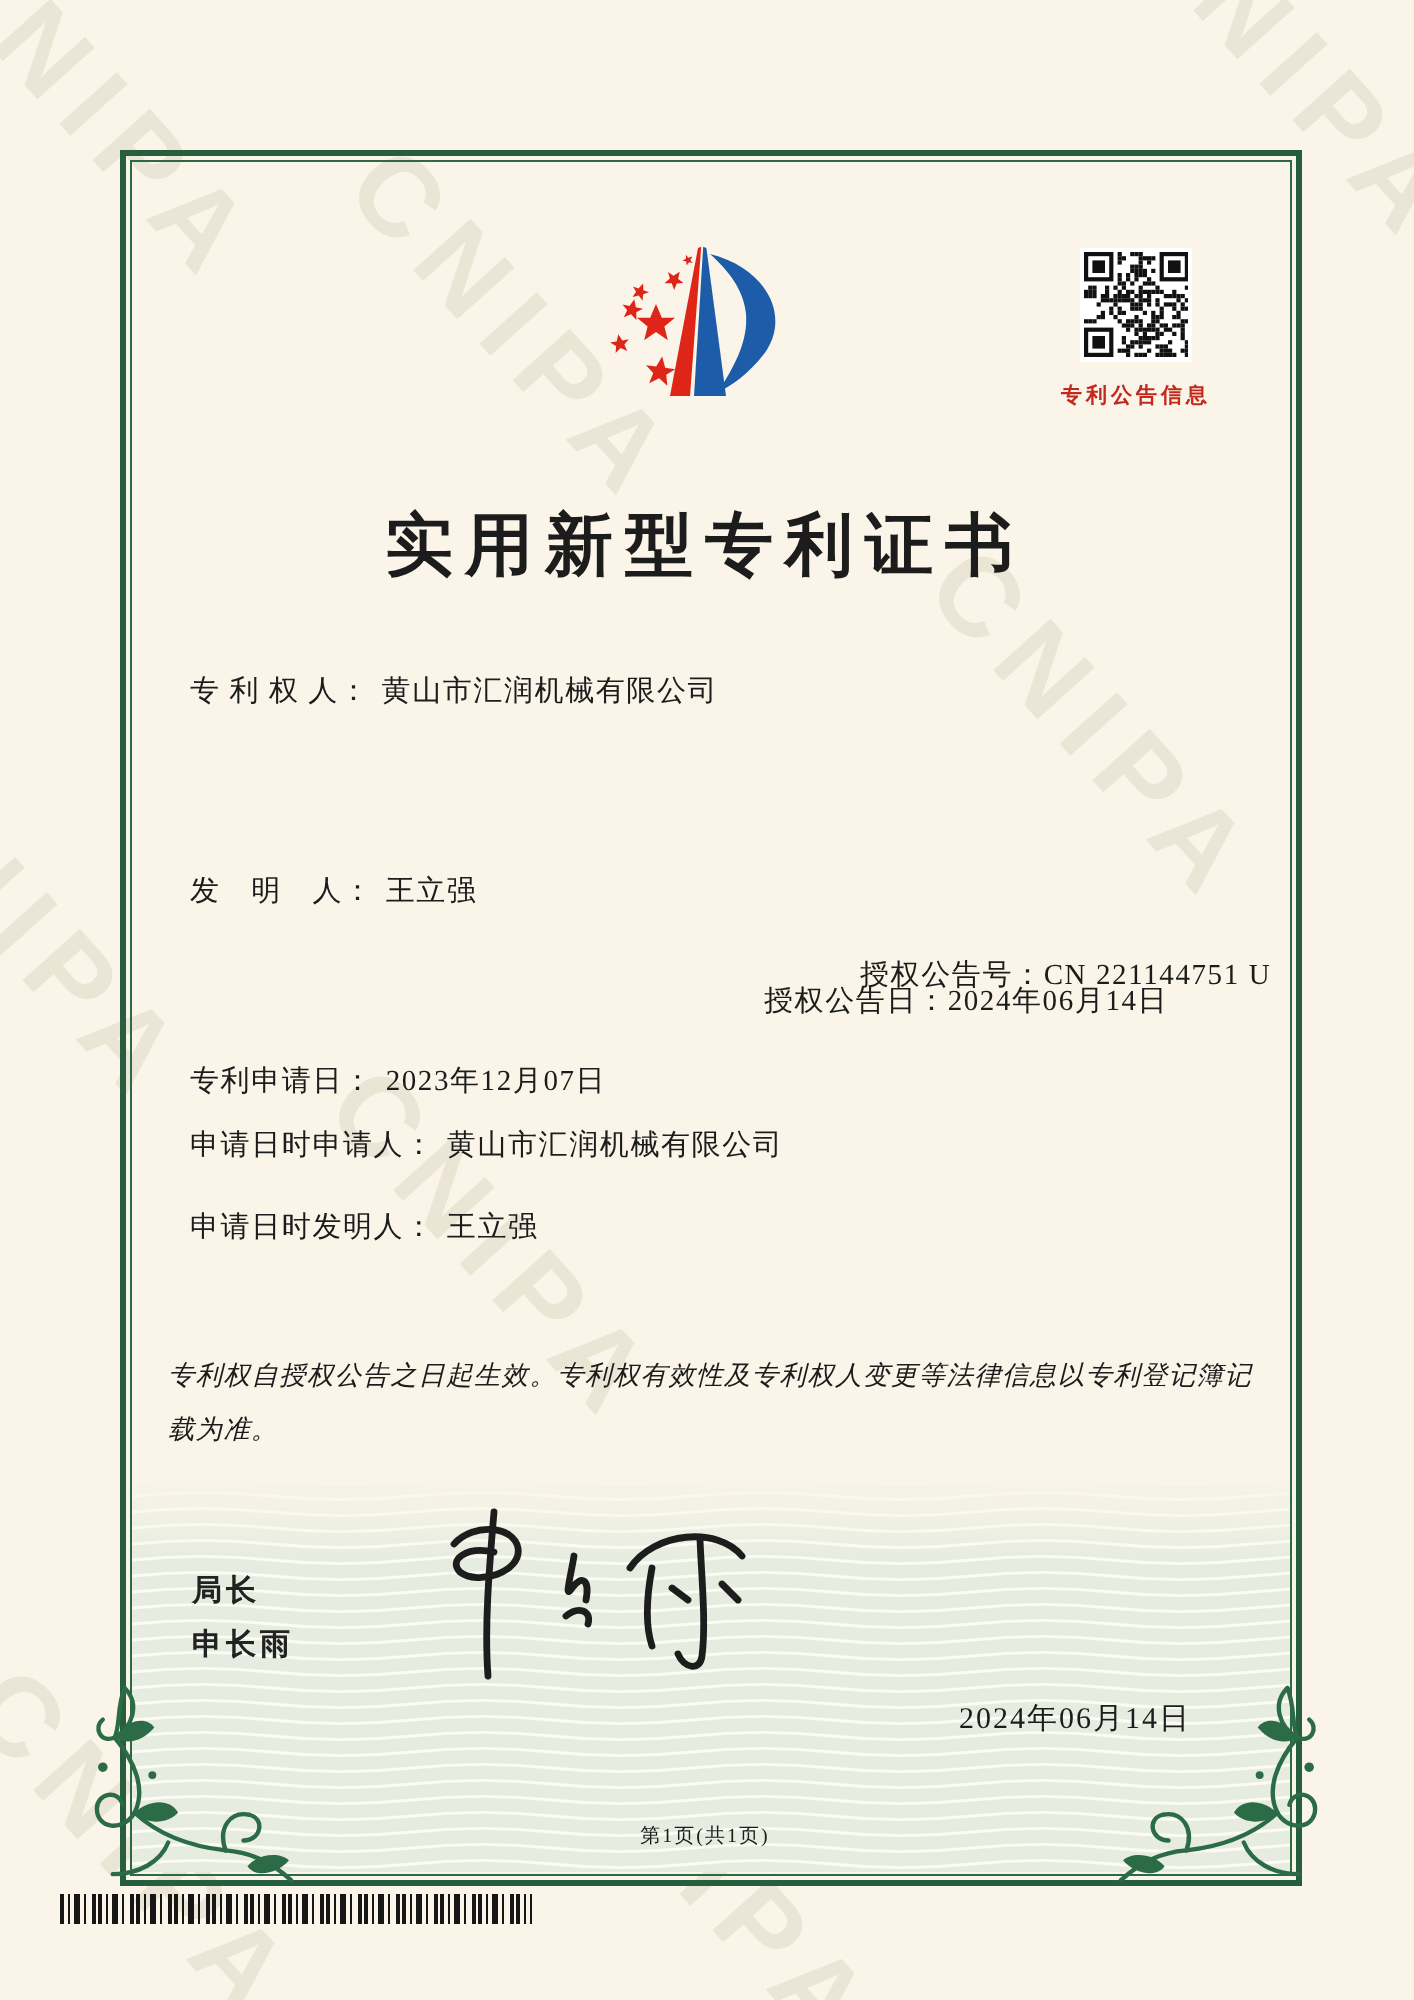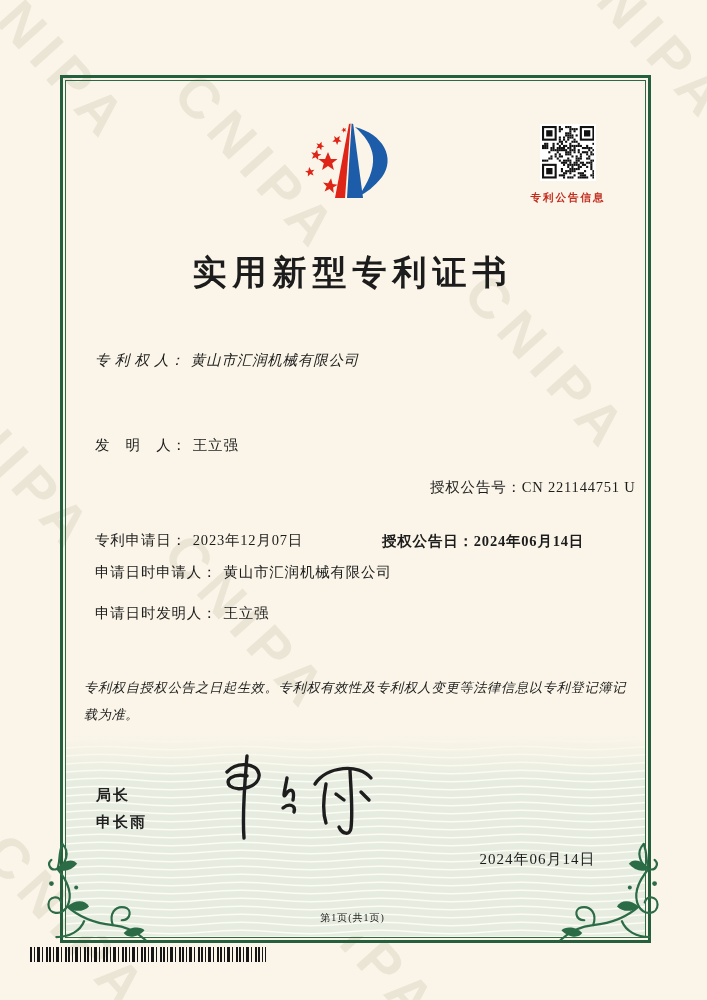--- a/index.html
+++ b/index.html
@@ -371,33 +371,33 @@
           <rect x="42" y="4.2" width="6.300000000000001" height="6.300000000000001" fill="#111"></rect>
           <rect x="0" y="37.800000000000004" width="14.700000000000001" height="14.700000000000001" fill="#111"></rect>
           <rect x="2.1" y="39.9" width="10.5" height="10.5" fill="#fff"></rect>
           <rect x="4.2" y="42" width="6.300000000000001" height="6.300000000000001" fill="#111"></rect>
         </svg></div>
   </div>
   <div class="qr-caption">专利公告信息</div>
 
   <div class="title">实用新型专利证书</div>
 
-  <div class="row" style="top:351px;font-style:italic;">
+  <div class="row" style="top:336px;">
     <span class="lbl">专 利 权 人：</span><span class="val">黄山市汇润机械有限公司</span>
   </div>
   <div class="row" style="top:436px;">
     <span class="lbl">发　明　人：</span><span class="val">王立强</span>
   </div>
   <div class="col2" style="top:478px;margin-left:48px;">
     <span class="lbl">授权公告号：</span><span class="val">CN 221144751 U</span>
   </div>
   <div class="row" style="top:520px;margin-top:11px;">
     <span class="lbl">专利申请日：</span><span class="val">2023年12月07日</span>
   </div>
-  <div class="col2" style="top:532px;font-weight:bold;">
+  <div class="col2" style="top:491px;">
     <span class="lbl">授权公告日：</span><span class="val">2024年06月14日</span>
   </div>
   <div class="row" style="top:563px;">
     <span class="lbl">申请日时申请人：</span><span class="val">黄山市汇润机械有限公司</span>
   </div>
   <div class="row" style="top:604px;">
     <span class="lbl">申请日时发明人：</span><span class="val">王立强</span>
   </div>
 
   <div class="declaration">

